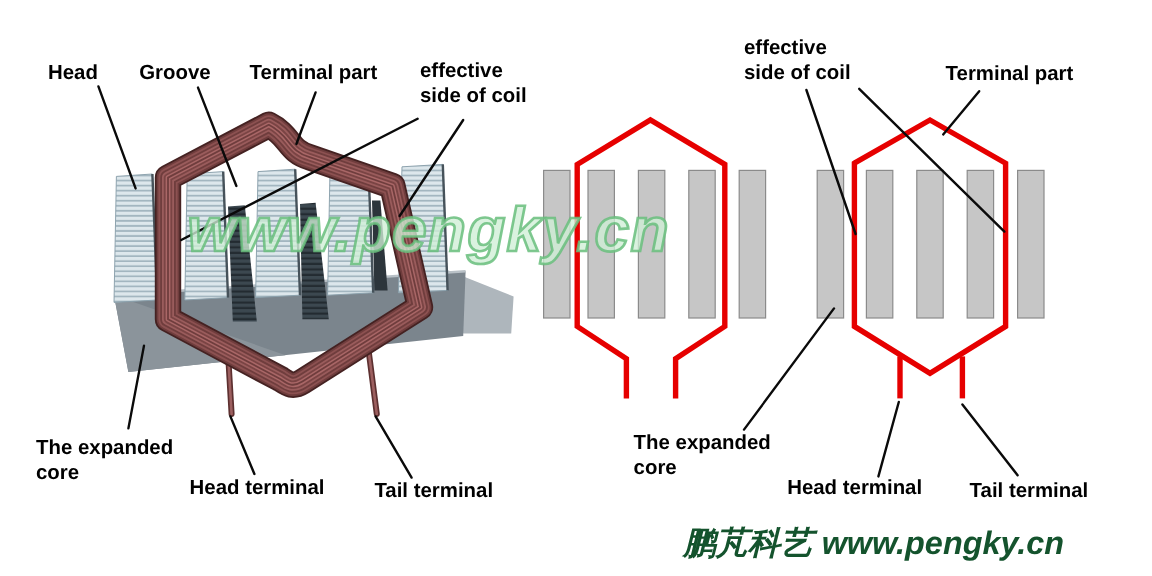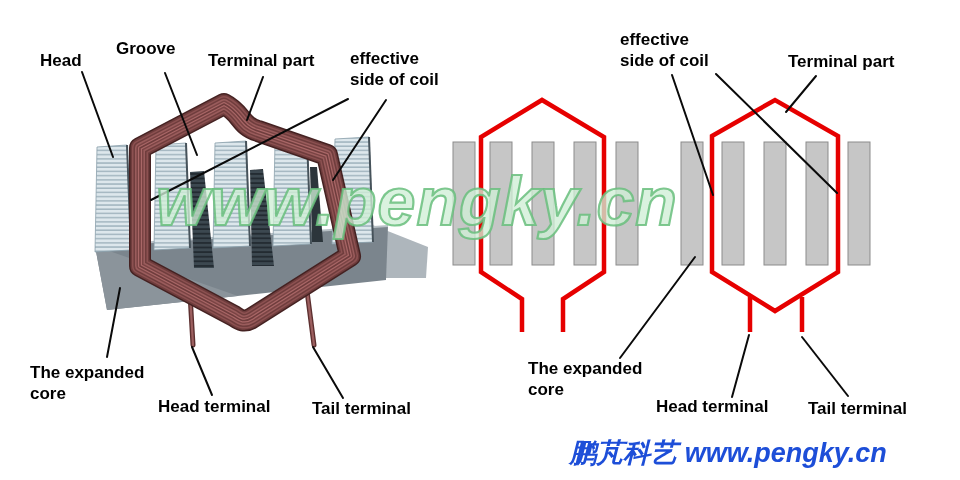--- a/index.html
+++ b/index.html
@@ -2,21 +2,21 @@
 <html><head>
 <meta charset="utf-8">
 <style>
   html,body{margin:0;padding:0;background:#fff;}
   .stage{position:relative;width:960px;height:480px;background:#ffffff;overflow:hidden;
          font-family:"Liberation Sans",sans-serif;}
   .stage svg{position:absolute;left:0;top:0;}
   .lbl{position:absolute;font-weight:bold;font-size:17px;line-height:21px;color:#000;
        text-align:left;white-space:nowrap;z-index:3;}
   .wm{position:absolute;left:156px;top:162px;z-index:2;
-      font-style:italic;font-weight:bold;font-size:68px;letter-spacing:1px;
+      font-style:italic;font-weight:bold;font-size:52px;letter-spacing:1px;
       color:rgba(208,238,214,0.78);-webkit-text-stroke:2.2px rgba(105,190,125,0.85);
       white-space:nowrap;}
   .footer{position:absolute;left:533px;top:435px;width:390px;text-align:center;z-index:3;
       font-style:italic;font-weight:bold;font-size:27px;white-space:nowrap;}
   .bar{fill:#c6c6c6;stroke:#8b8b8b;stroke-width:1;}
   .redcoil{fill:none;stroke:#e60000;stroke-width:4.5;stroke-linejoin:miter;}
   .leader{stroke:#0a0a0a;stroke-width:2;stroke-linecap:round;}
   .coilband{fill:none;stroke-linejoin:round;stroke-linecap:round;}
 </style>
 </head>
@@ -118,21 +118,21 @@
       <line class="leader" x1="816" y1="76" x2="786" y2="112"></line>
       <line class="leader" x1="620" y1="358" x2="695" y2="257"></line>
       <line class="leader" x1="732" y1="397" x2="749" y2="335"></line>
       <line class="leader" x1="848" y1="396" x2="802" y2="337"></line>
     </g>
   </svg>
 
   <div class="wm">www.pengky.cn</div>
 
   <div class="lbl" style="left:40px;top:50px;width:60px;">Head</div>
-  <div class="lbl" style="left:116px;top:38px;width:78px;">Groove</div>
+  <div class="lbl" style="left:116px;top:50px;width:78px;">Groove</div>
   <div class="lbl" style="left:208px;top:50px;width:136px;">Terminal part</div>
   <div class="lbl" style="left:350px;top:48px;width:124px;">
     <div>effective</div>
     <div>side of coil</div>
   </div>
   <div class="lbl" style="left:30px;top:362px;width:150px;">
     <div>The expanded</div>
     <div>core</div>
   </div>
   <div class="lbl" style="left:158px;top:396px;width:144px;">Head terminal</div>
@@ -143,14 +143,14 @@
     <div>side of coil</div>
   </div>
   <div class="lbl" style="left:788px;top:51px;width:136px;">Terminal part</div>
   <div class="lbl" style="left:528px;top:358px;width:150px;">
     <div>The expanded</div>
     <div>core</div>
   </div>
   <div class="lbl" style="left:656px;top:396px;width:144px;">Head terminal</div>
   <div class="lbl" style="left:808px;top:398px;width:124px;">Tail terminal</div>
 
-  <div class="footer" style="color: #1d4ed8;">鹏芃科艺 www.pengky.cn</div>
+  <div class="footer" style="color: #14532d;">鹏芃科艺 www.pengky.cn</div>
 </div>
 
 </body></html>

